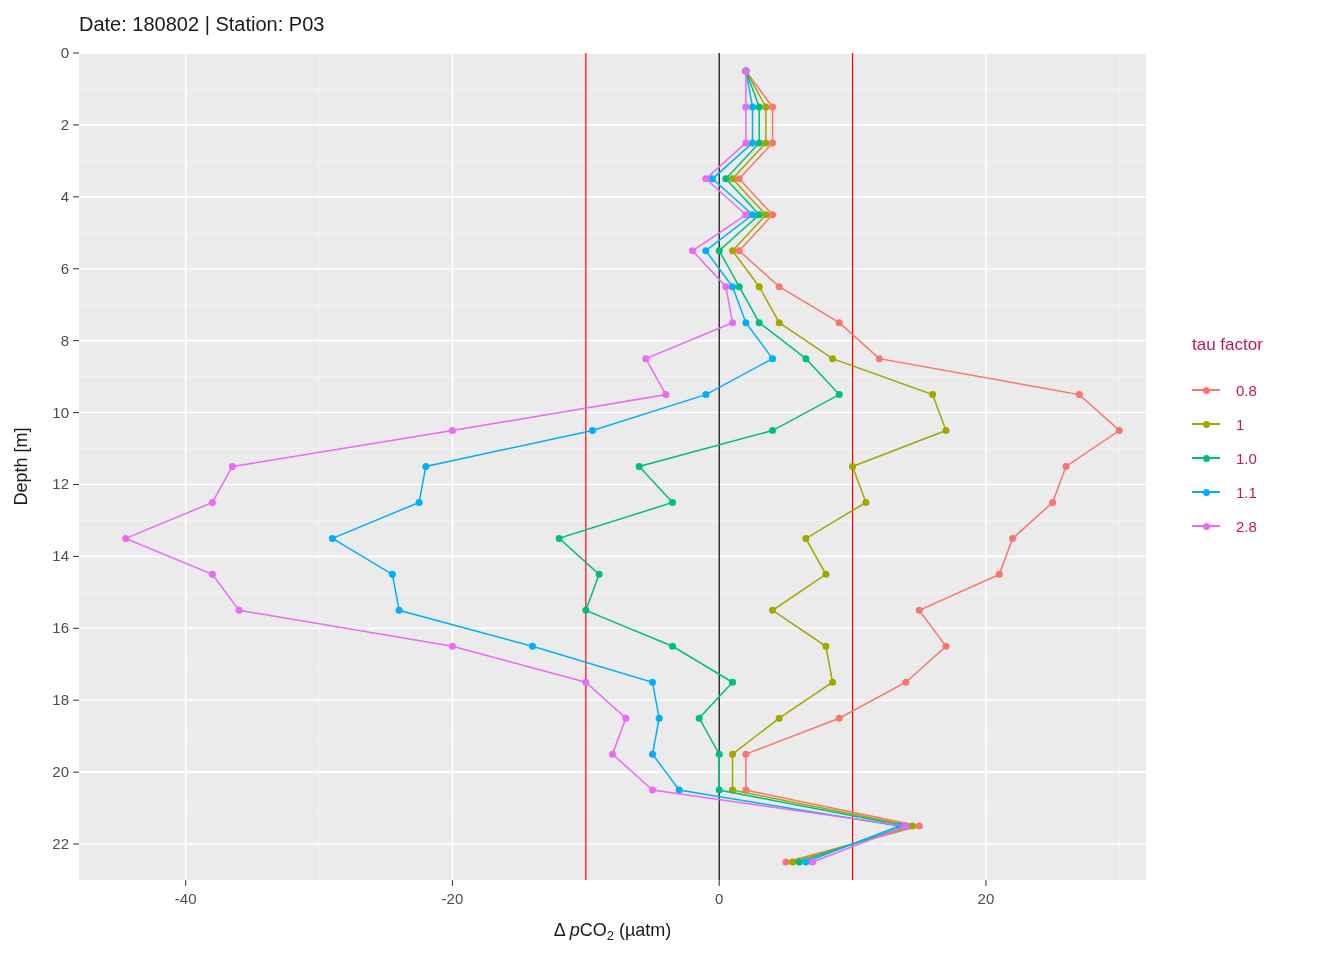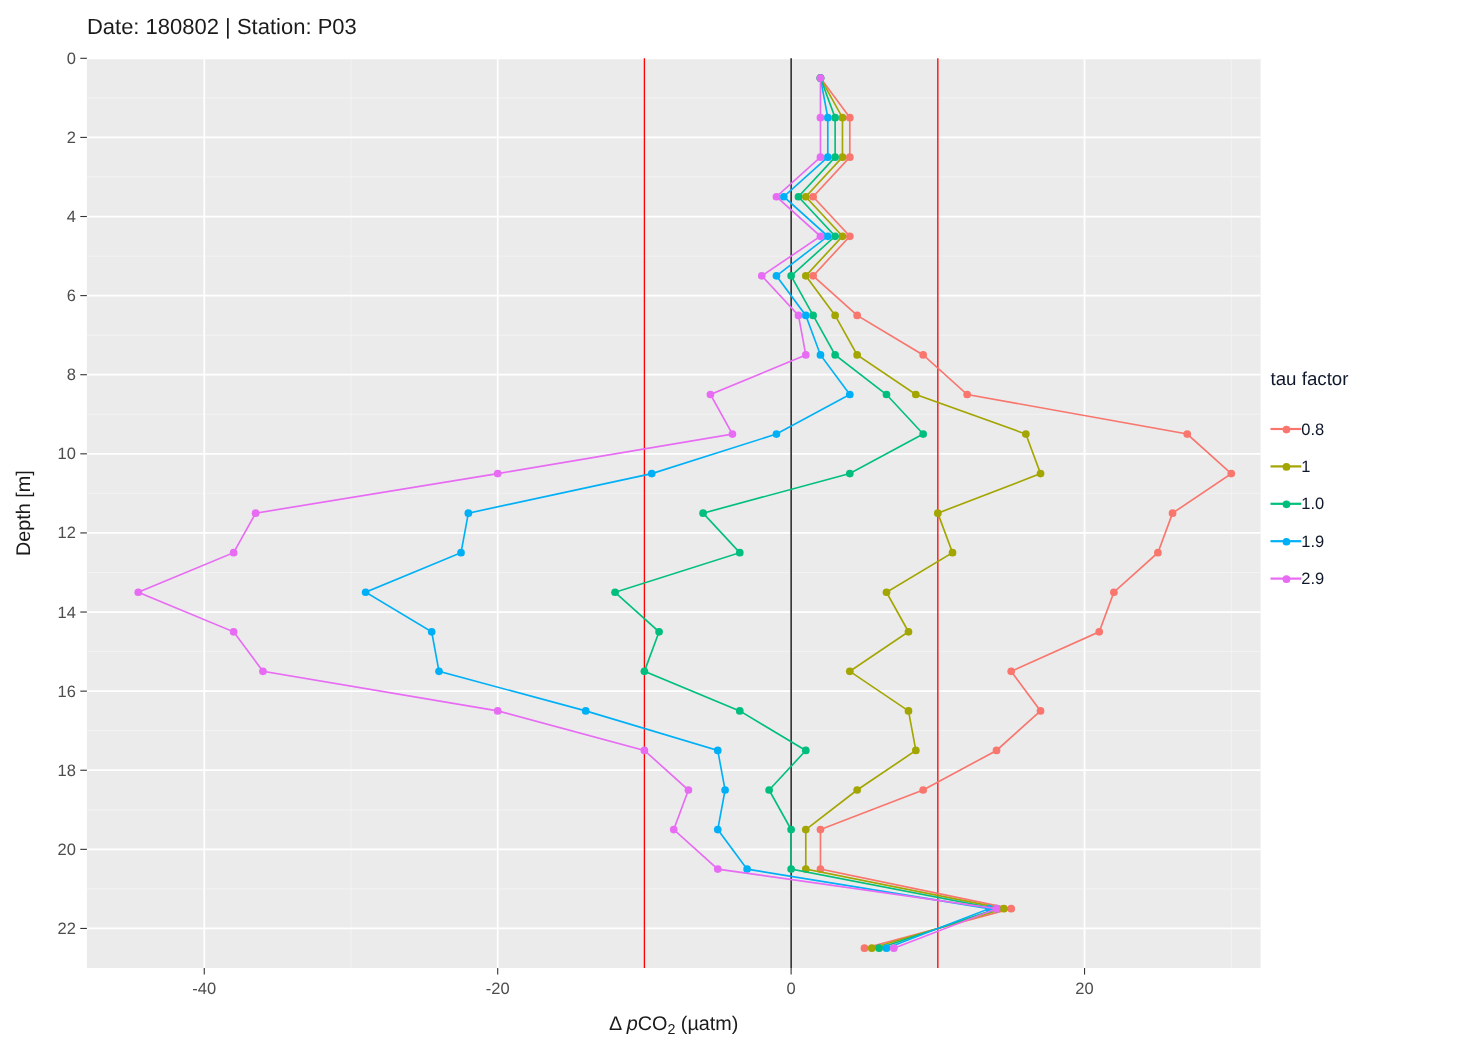--- a/index.html
+++ b/index.html
@@ -27,34 +27,34 @@
   .axis-title { font-size: 18px; fill: #1a1a1a; }
   .plot-title { font-size: 20px; fill: #1a1a1a; }
   .vline-zero { stroke: #000000; stroke-width: 1.2; }
   .vline-red  { stroke: #ff0000; stroke-width: 1.2; }
   .series-line { fill: none; stroke-width: 1.5; }
   .series-pt { r: 3.5; }
   .tick-mark { stroke: #333333; stroke-width: 1; }
 
   .legend {
     position: absolute;
-    left: 1155px;
+    left: 1192px;
     top: 335px;
     font-size: 15px;
-    color: #0f172a;
+    color: #be185d;
   }
   .legend-title {
     font-size: 17px;
     margin-bottom: 18px;
   }
   .legend-item {
     display: flex;
     align-items: center;
     height: 34px;
-    gap: 0;
+    gap: 16px;
   }
   .legend-swatch {
     width: 28px;
     height: 2px;
     position: relative;
     display: inline-block;
   }
   .legend-swatch::after {
     content: "";
     position: absolute;
@@ -282,23 +282,23 @@
         <div class="legend-item">
           <span class="legend-swatch" style="background: rgb(0, 191, 125); position: relative;">
             <span style="position: absolute; width: 7px; height: 7px; border-radius: 50%; left: 10.5px; top: -2.5px; background: rgb(0, 191, 125);"></span>
           </span>
           <span>1.0</span>
         </div>
         <div class="legend-item">
           <span class="legend-swatch" style="background: rgb(0, 176, 246); position: relative;">
             <span style="position: absolute; width: 7px; height: 7px; border-radius: 50%; left: 10.5px; top: -2.5px; background: rgb(0, 176, 246);"></span>
           </span>
-          <span>1.9</span>
+          <span>1.1</span>
         </div>
         <div class="legend-item">
           <span class="legend-swatch" style="background: rgb(231, 107, 243); position: relative;">
             <span style="position: absolute; width: 7px; height: 7px; border-radius: 50%; left: 10.5px; top: -2.5px; background: rgb(231, 107, 243);"></span>
           </span>
-          <span>2.9</span>
+          <span>2.8</span>
         </div>
       </div>
   </div>
 </div>
 
 </body></html>

